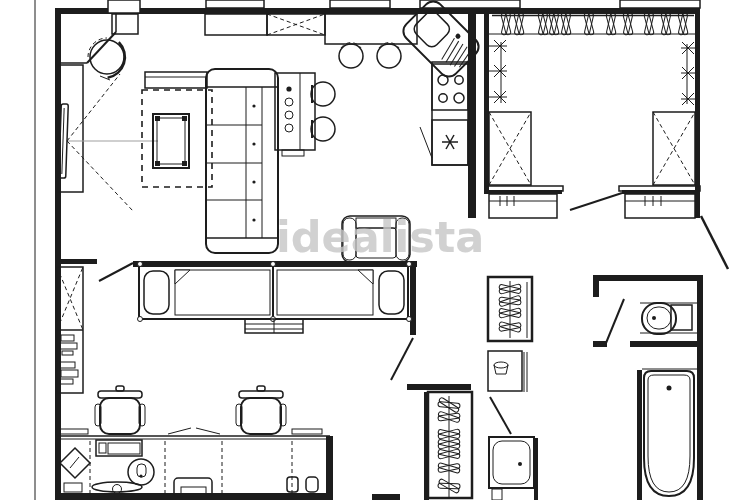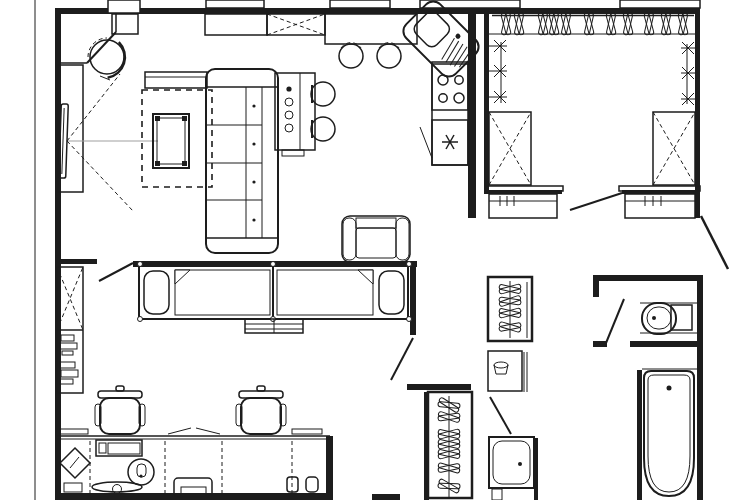--- a/index.html
+++ b/index.html
@@ -395,13 +395,14 @@
     </g>
     <g>
       <rect x="489" y="437" width="45" height="51" class="t2"></rect>
       <rect x="493" y="441" width="37" height="43" rx="9" class="t1"></rect>
       <circle class="dot" cx="520" cy="464" r="2"></circle>
       <rect x="492" y="489" width="10" height="11" class="t1"></rect>
     </g>
   </g>
 </svg>
 
+<div class="watermark">idealista</div>
 </div>
 
 </body></html>

